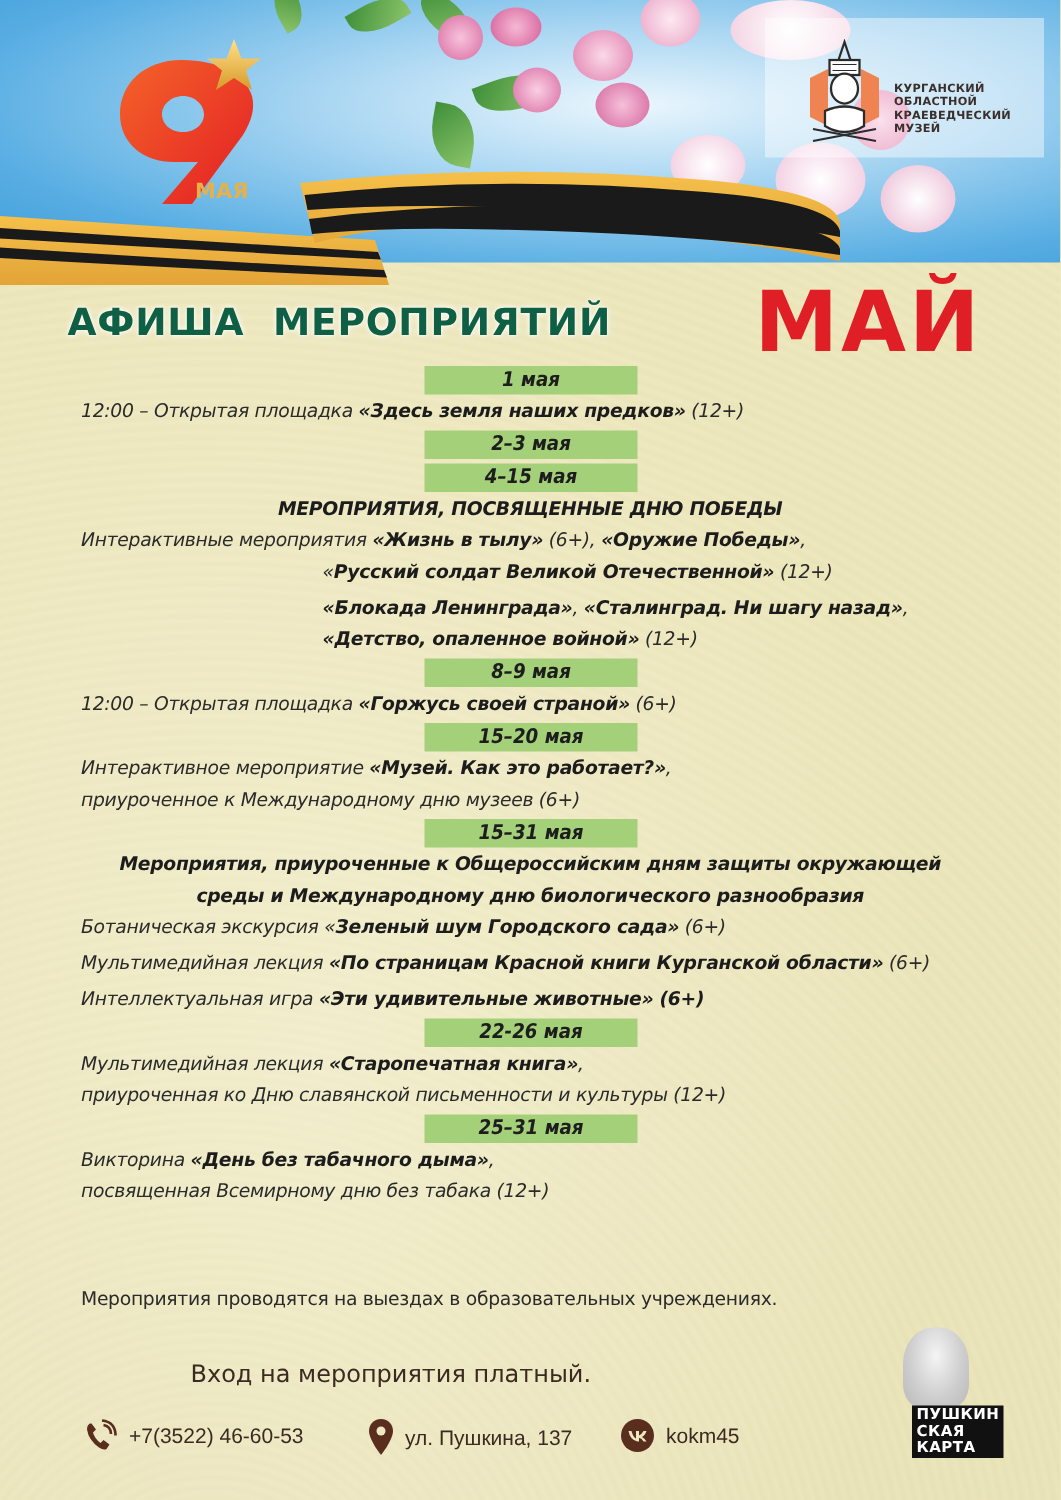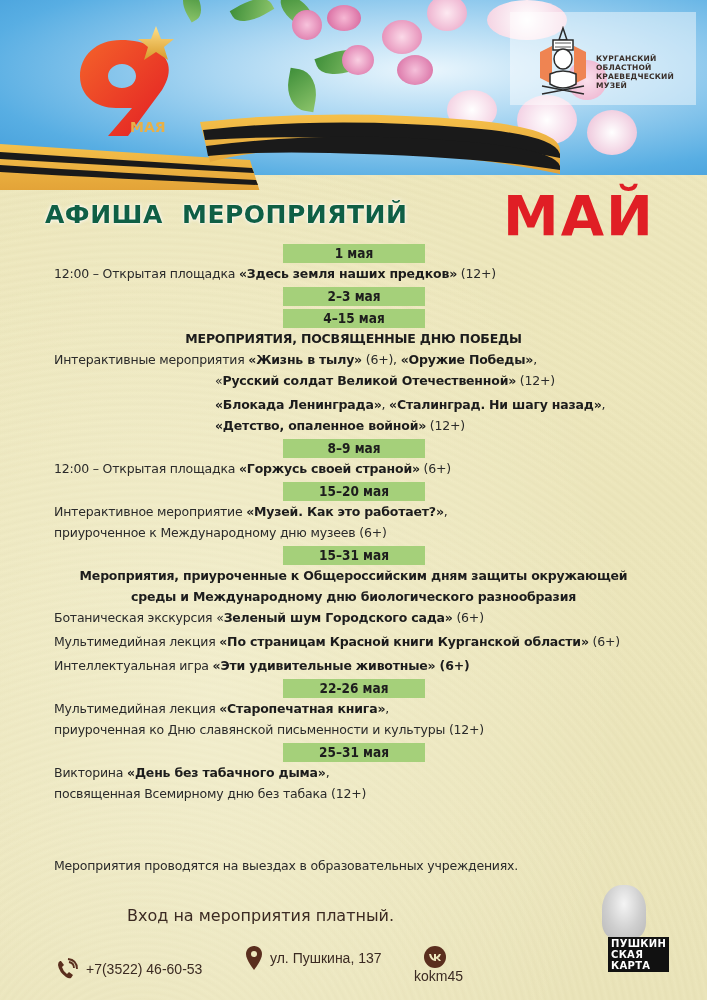--- a/index.html
+++ b/index.html
@@ -48,21 +48,21 @@
     text-shadow: 0 0 4px rgba(255,255,255,0.9), 0 0 2px #fff;
     font-family: "DejaVu Sans", sans-serif;
   }
   .may-title {
     position: absolute; left: 503px; top: 183px;
     font-size: 56px; font-weight: bold; color: #e01e25;
     font-family: "DejaVu Sans", sans-serif; letter-spacing: 2px;
   }
 
   
-  .content { position: absolute; left: 0; top: 244px; width: 707px; }
+  .content { position: absolute; left: 0; top: 244px; width: 707px; font-style: italic; }
   .date-bar {
     width: 142px; height: 19px; margin: 0 auto; margin-left: 283px;
     background: #a5d07a; color: #1d1d1d; font-weight: bold;
     font-size: 13.5px; line-height: 19px; text-align: center;
     font-family: "DejaVu Sans Condensed", "DejaVu Sans", sans-serif;
   }
   .line {
     font-family: "DejaVu Sans", sans-serif;
     font-size: 12.5px; color: #2a2a2a; line-height: 21px; white-space: nowrap;
     letter-spacing: -0.2px;
@@ -207,36 +207,36 @@
       <div class="date-bar">25–31 мая</div>
       <div class="line l-left"><span>Викторина </span><b>«День без табачного дыма»</b><span>,</span></div>
       <div class="line l-left"><span>посвященная Всемирному дню без табака (12+)</span></div>
       <div class="gap-s"></div>
     </div>
 
   <div class="line l-left" style="position:absolute;top:855px;left:0;">Мероприятия проводятся на выездах в образовательных учреждениях.</div>
   <div class="footer-note">Вход на мероприятия платный.</div>
 
   <div class="contacts">
-    <div class="contact" style="left:0;margin-top:12px;">
+    <div class="contact" style="left:0;">
       <svg width="22" height="22" viewBox="0 0 22 22">
         <path d="M4 3 Q2 4 2 7 Q3 14 10 19 Q13 21 15 20 L17 17 L13 14 L11 16 Q7 13 6 9 L8 7 L5 3 Z" fill="#5a2e1e"></path>
         <path d="M13 4 Q18 5 18 10" stroke="#5a2e1e" stroke-width="1.8" fill="none"></path>
         <path d="M12 1 Q21 2 21 11" stroke="#5a2e1e" stroke-width="1.8" fill="none"></path>
       </svg>
       <span>+7(3522) 46-60-53</span>
     </div>
     <div class="contact" style="left:190px;">
       <svg width="16" height="24" viewBox="0 0 16 24">
         <path d="M8 0 C3 0 0 4 0 8 C0 14 8 24 8 24 C8 24 16 14 16 8 C16 4 13 0 8 0 Z" fill="#5a2e1e"></path>
         <circle cx="8" cy="8" r="3" fill="#efe9bf"></circle>
       </svg>
       <span>ул. Пушкина, 137</span>
     </div>
-    <div class="contact" style="left:358px;flex-direction:column;">
+    <div class="contact" style="left:358px;">
       <svg width="22" height="22" viewBox="0 0 22 22">
         <circle cx="11" cy="11" r="11" fill="#5a2e1e"></circle>
         <path d="M5 8 L7 8 Q8 12 10 13 L10 8 L12 8 L12 11 Q14 10 15 8 L17 8 Q16 11 14 12 Q16 13 17 15 L15 15 Q14 13 12 12.5 L12 15 L11 15 Q6 14 5 8 Z" fill="#efe9bf"></path>
       </svg>
       <span>kokm45</span>
     </div>
   </div>
 
   <div class="pushkin">
     <div class="pushkin-bust"></div>

